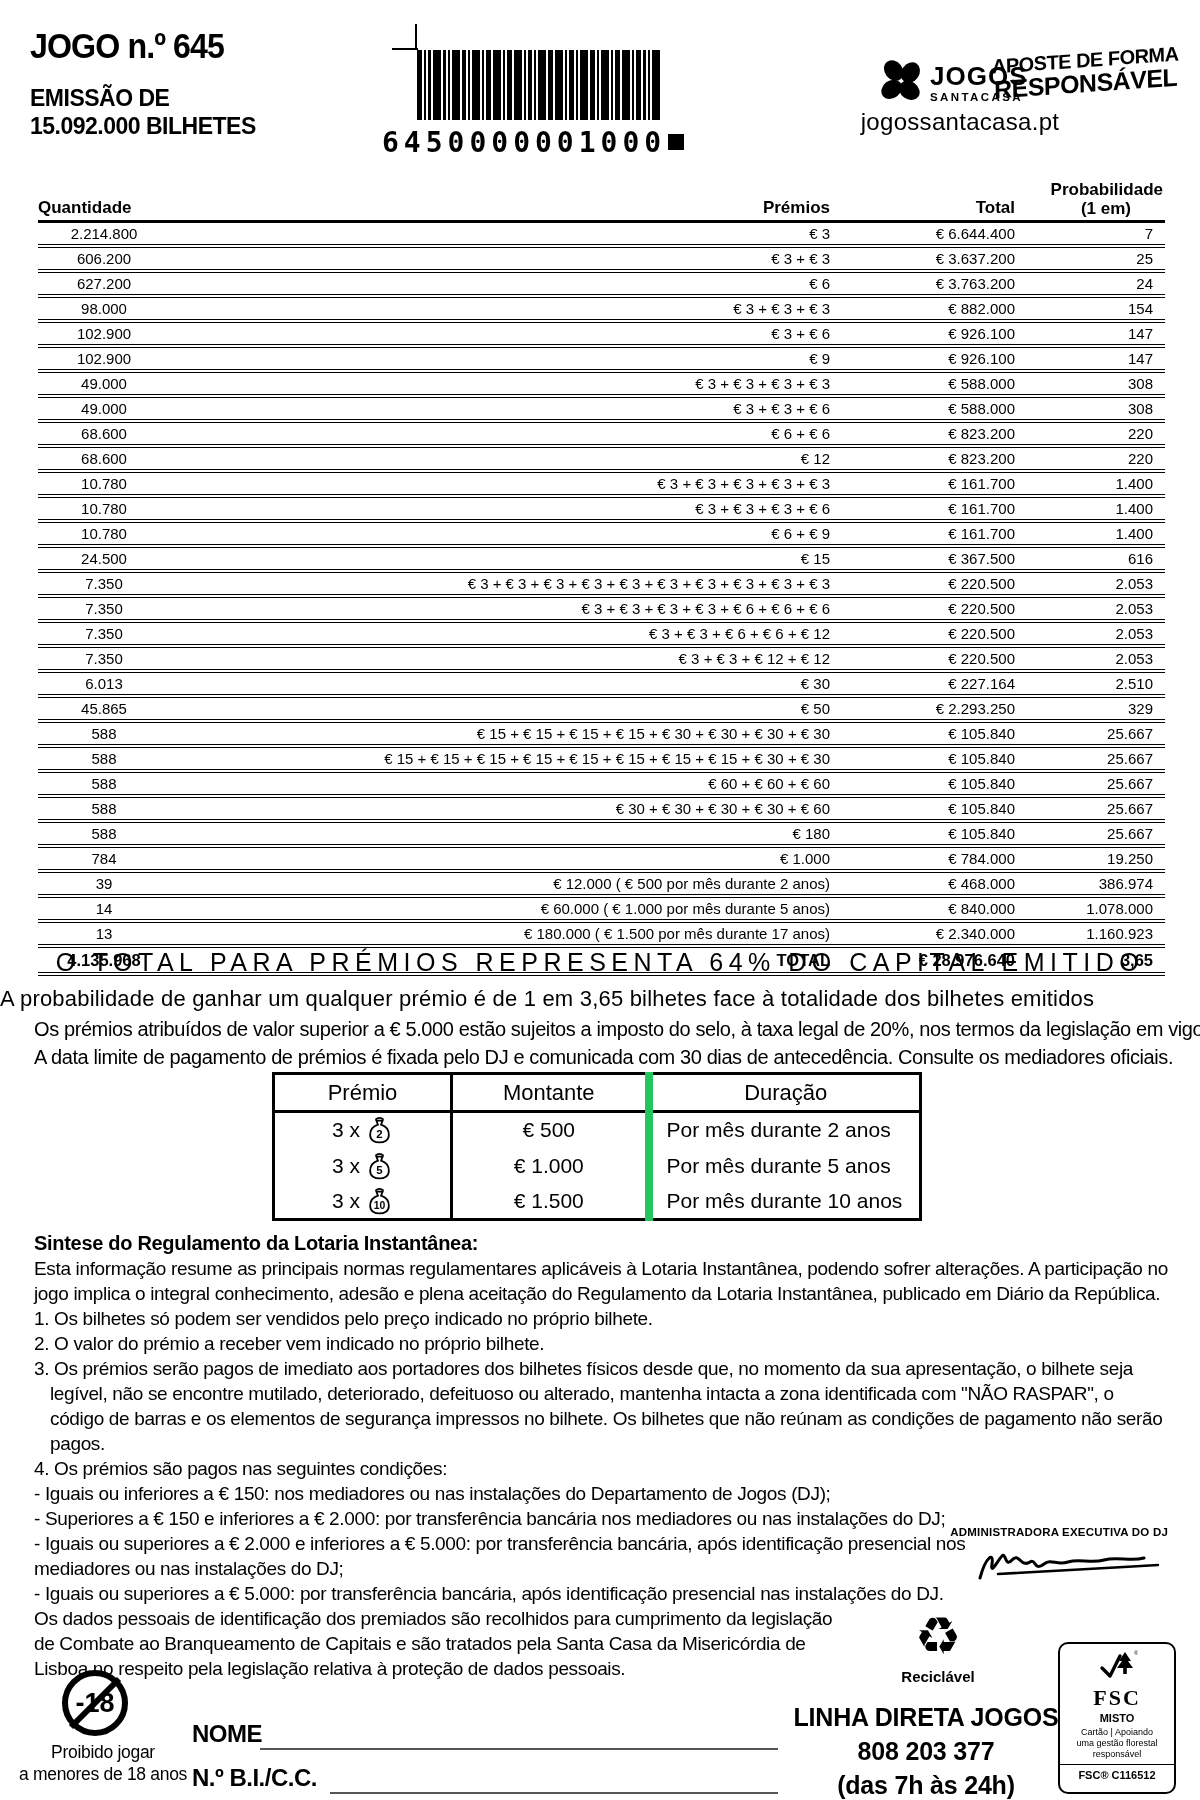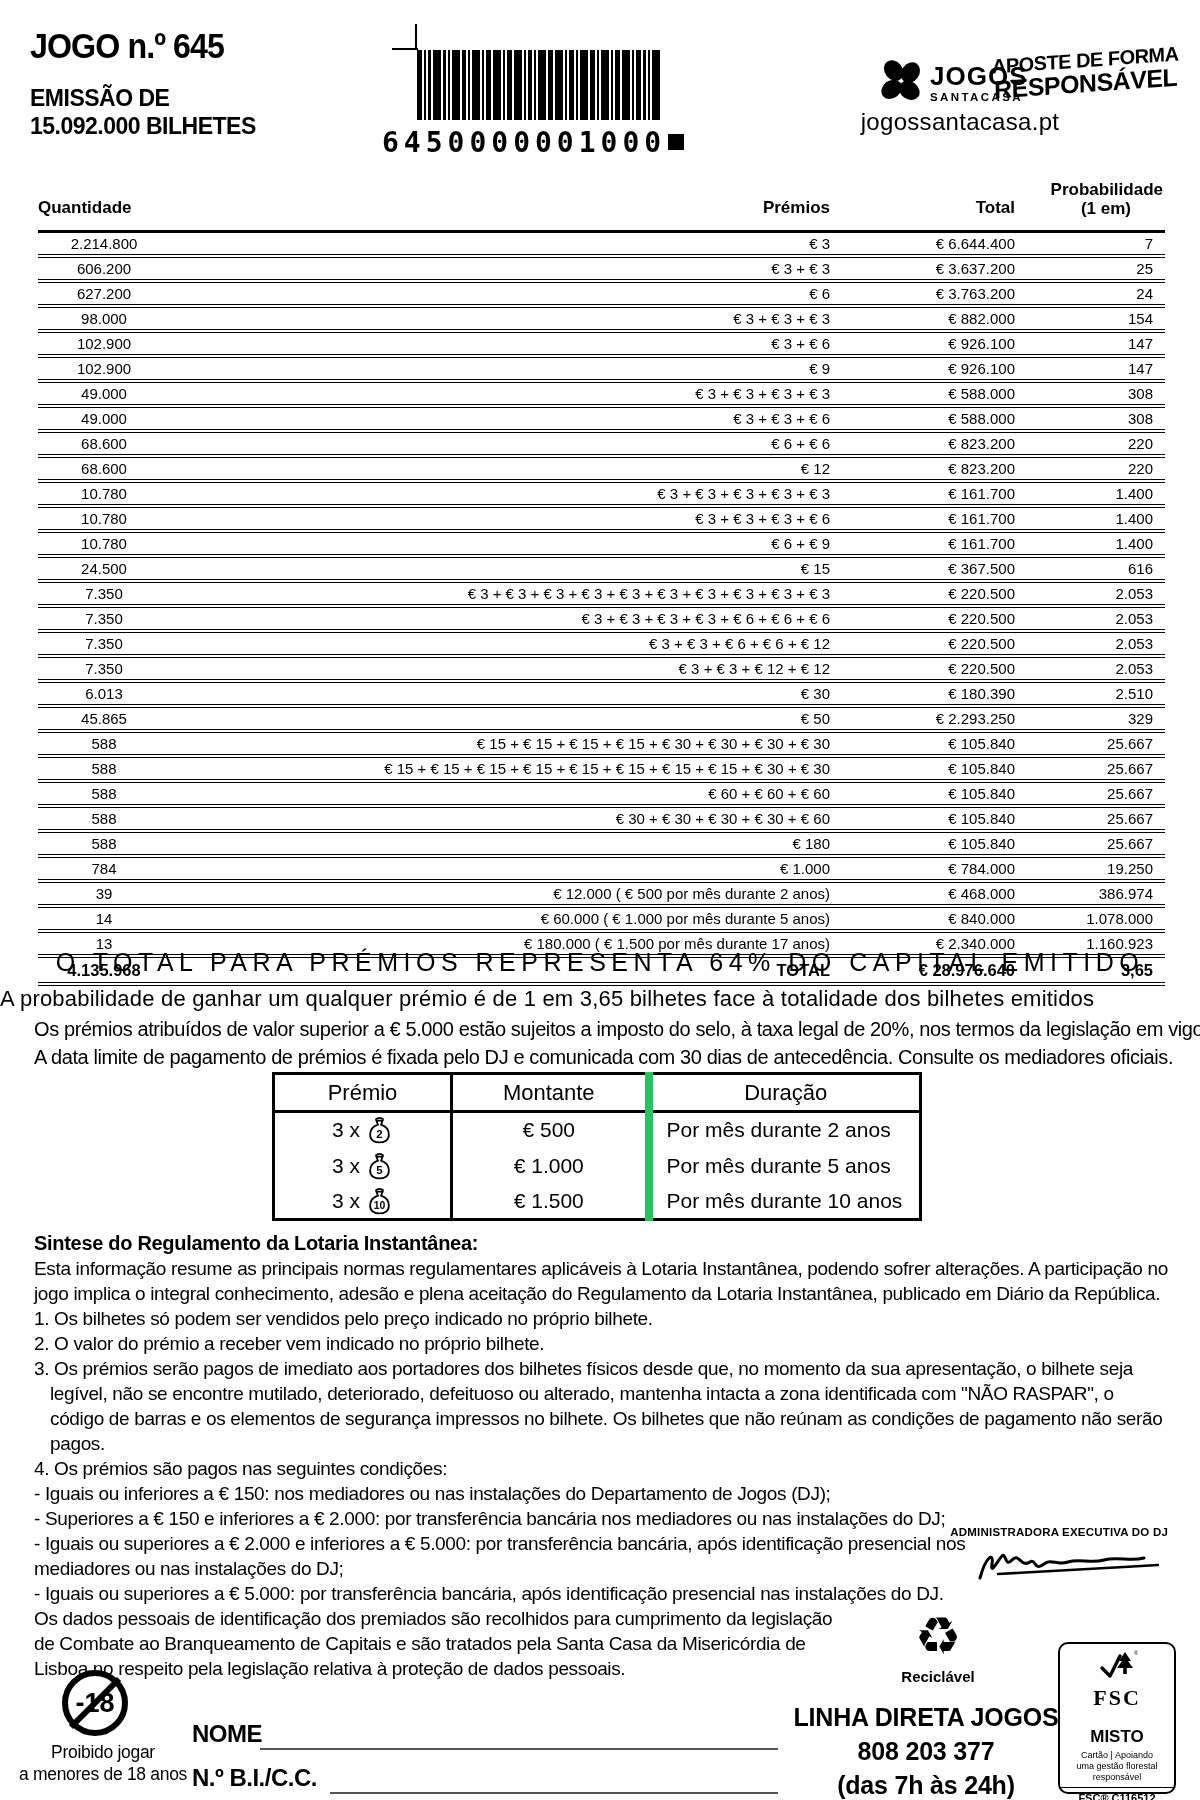--- a/index.html
+++ b/index.html
@@ -20,21 +20,21 @@
   .brand-jogos { font-size:26px; font-weight:bold; letter-spacing:1px; line-height:24px; }
   .brand-sub { font-size:11.5px; font-weight:bold; letter-spacing:2.4px; margin-top:3px; }
   .responsible { position:absolute; left:992px; top:50px; transform:rotate(-4deg) skewX(-3deg); text-align:center; }
   .responsible .r1 { font-size:20px; font-weight:bold; letter-spacing:-.5px; line-height:21px; }
   .responsible .r2 { font-size:25px; font-weight:bold; letter-spacing:-.5px; line-height:25px; }
   .website { position:absolute; left:820px; top:108px; width:280px; text-align:center; font-size:24px; letter-spacing:.3px; }
 
   
   .prize-wrap { position:absolute; left:38px; top:180px; width:1127px; }
   table.prize { border-collapse:collapse; table-layout:fixed; width:1127px; }
-  .prize th { vertical-align:bottom; font-size:17px; font-weight:bold; border-bottom:3px solid #000; padding:0 0 12px 0; }
+  .prize th { vertical-align:bottom; font-size:17px; font-weight:bold; border-bottom:3px solid #000; padding:0 0 2px 0; }
   .prize th.h-qty { text-align:left; }
   .prize th.h-right { text-align:right; }
   .prize .prob-h1 { text-align:right; padding-right:2px; line-height:19px; }
   .prize .prob-h2 { text-align:right; padding-right:34px; line-height:19px; }
   .prize td { font-size:15px; height:19px; line-height:19px; padding:1px 0; border-bottom:4px double #000; white-space:nowrap; overflow:visible; }
   .prize td.col-qty { text-align:center; }
   .prize td.col-premios { text-align:right; }
   .prize td.col-total { text-align:right; }
   .prize td.col-prob { text-align:right; padding-right:12px; }
   .prize tr.total-row td { font-weight:bold; font-size:16.5px; height:22px; line-height:22px; }
@@ -68,21 +68,21 @@
   
   .admin-title { position:absolute; left:950px; top:1526px; width:218px; text-align:right; font-size:11.5px; font-weight:bold; letter-spacing:.2px; }
   .signature { position:absolute; left:972px; top:1540px; }
 
   
   .recycle-glyph { position:absolute; left:906px; top:1608px; width:64px; text-align:center; font-size:52px; line-height:56px; }
   .recycle-label { position:absolute; left:890px; top:1668px; width:96px; text-align:center; font-size:15px; font-weight:bold; }
   .hotline { position:absolute; left:770px; top:1700px; width:312px; text-align:center; font-weight:bold; font-size:25px; line-height:34px; letter-spacing:-.2px; }
   .fsc-box { position:absolute; left:1058px; top:1642px; width:118px; height:152px; border:2px solid #000; border-radius:10px; text-align:center; padding-top:4px; }
   .fsc-name { font-family:"Liberation Serif", serif; font-size:22px; font-weight:bold; letter-spacing:2px; line-height:20px; }
-  .fsc-type { font-size:17px; font-weight:bold; margin-top:19px; }
+  .fsc-type { font-size:11px; font-weight:bold; margin-top:4px; }
   .fsc-desc { font-size:9px; line-height:11px; margin-top:3px; }
   .fsc-code { font-size:11px; font-weight:bold; border-top:1.5px solid #000; margin-top:4px; padding-top:4px; }
   .age-icon { position:absolute; left:58px; top:1666px; }
   .age-1 { position:absolute; left:8px; top:1742px; width:190px; text-align:center; font-size:17.5px; letter-spacing:-.3px; }
   .age-2 { position:absolute; left:8px; top:1764px; width:190px; text-align:center; font-size:17.5px; letter-spacing:-.3px; }
   .name-label { position:absolute; left:192px; top:1720px; font-size:24px; font-weight:bold; letter-spacing:-.5px; }
   .name-line { position:absolute; left:260px; top:1748px; width:518px; height:2px; background:#555; }
   .id-label { position:absolute; left:192px; top:1764px; font-size:24px; font-weight:bold; letter-spacing:-.5px; }
   .id-line { position:absolute; left:330px; top:1792px; width:448px; height:2px; background:#555; }
 </style>
@@ -293,21 +293,21 @@
           </tr>
           <tr>
             <td class="col-qty">7.350</td>
             <td class="col-premios">€ 3 + € 3 + € 12 + € 12</td>
             <td class="col-total">€ 220.500</td>
             <td class="col-prob">2.053</td>
           </tr>
           <tr>
             <td class="col-qty">6.013</td>
             <td class="col-premios">€ 30</td>
-            <td class="col-total">€ 180.390</td>
+            <td class="col-total">€ 227.164</td>
             <td class="col-prob">2.510</td>
           </tr>
           <tr>
             <td class="col-qty">45.865</td>
             <td class="col-premios">€ 50</td>
             <td class="col-total">€ 2.293.250</td>
             <td class="col-prob">329</td>
           </tr>
           <tr>
             <td class="col-qty">588</td>

